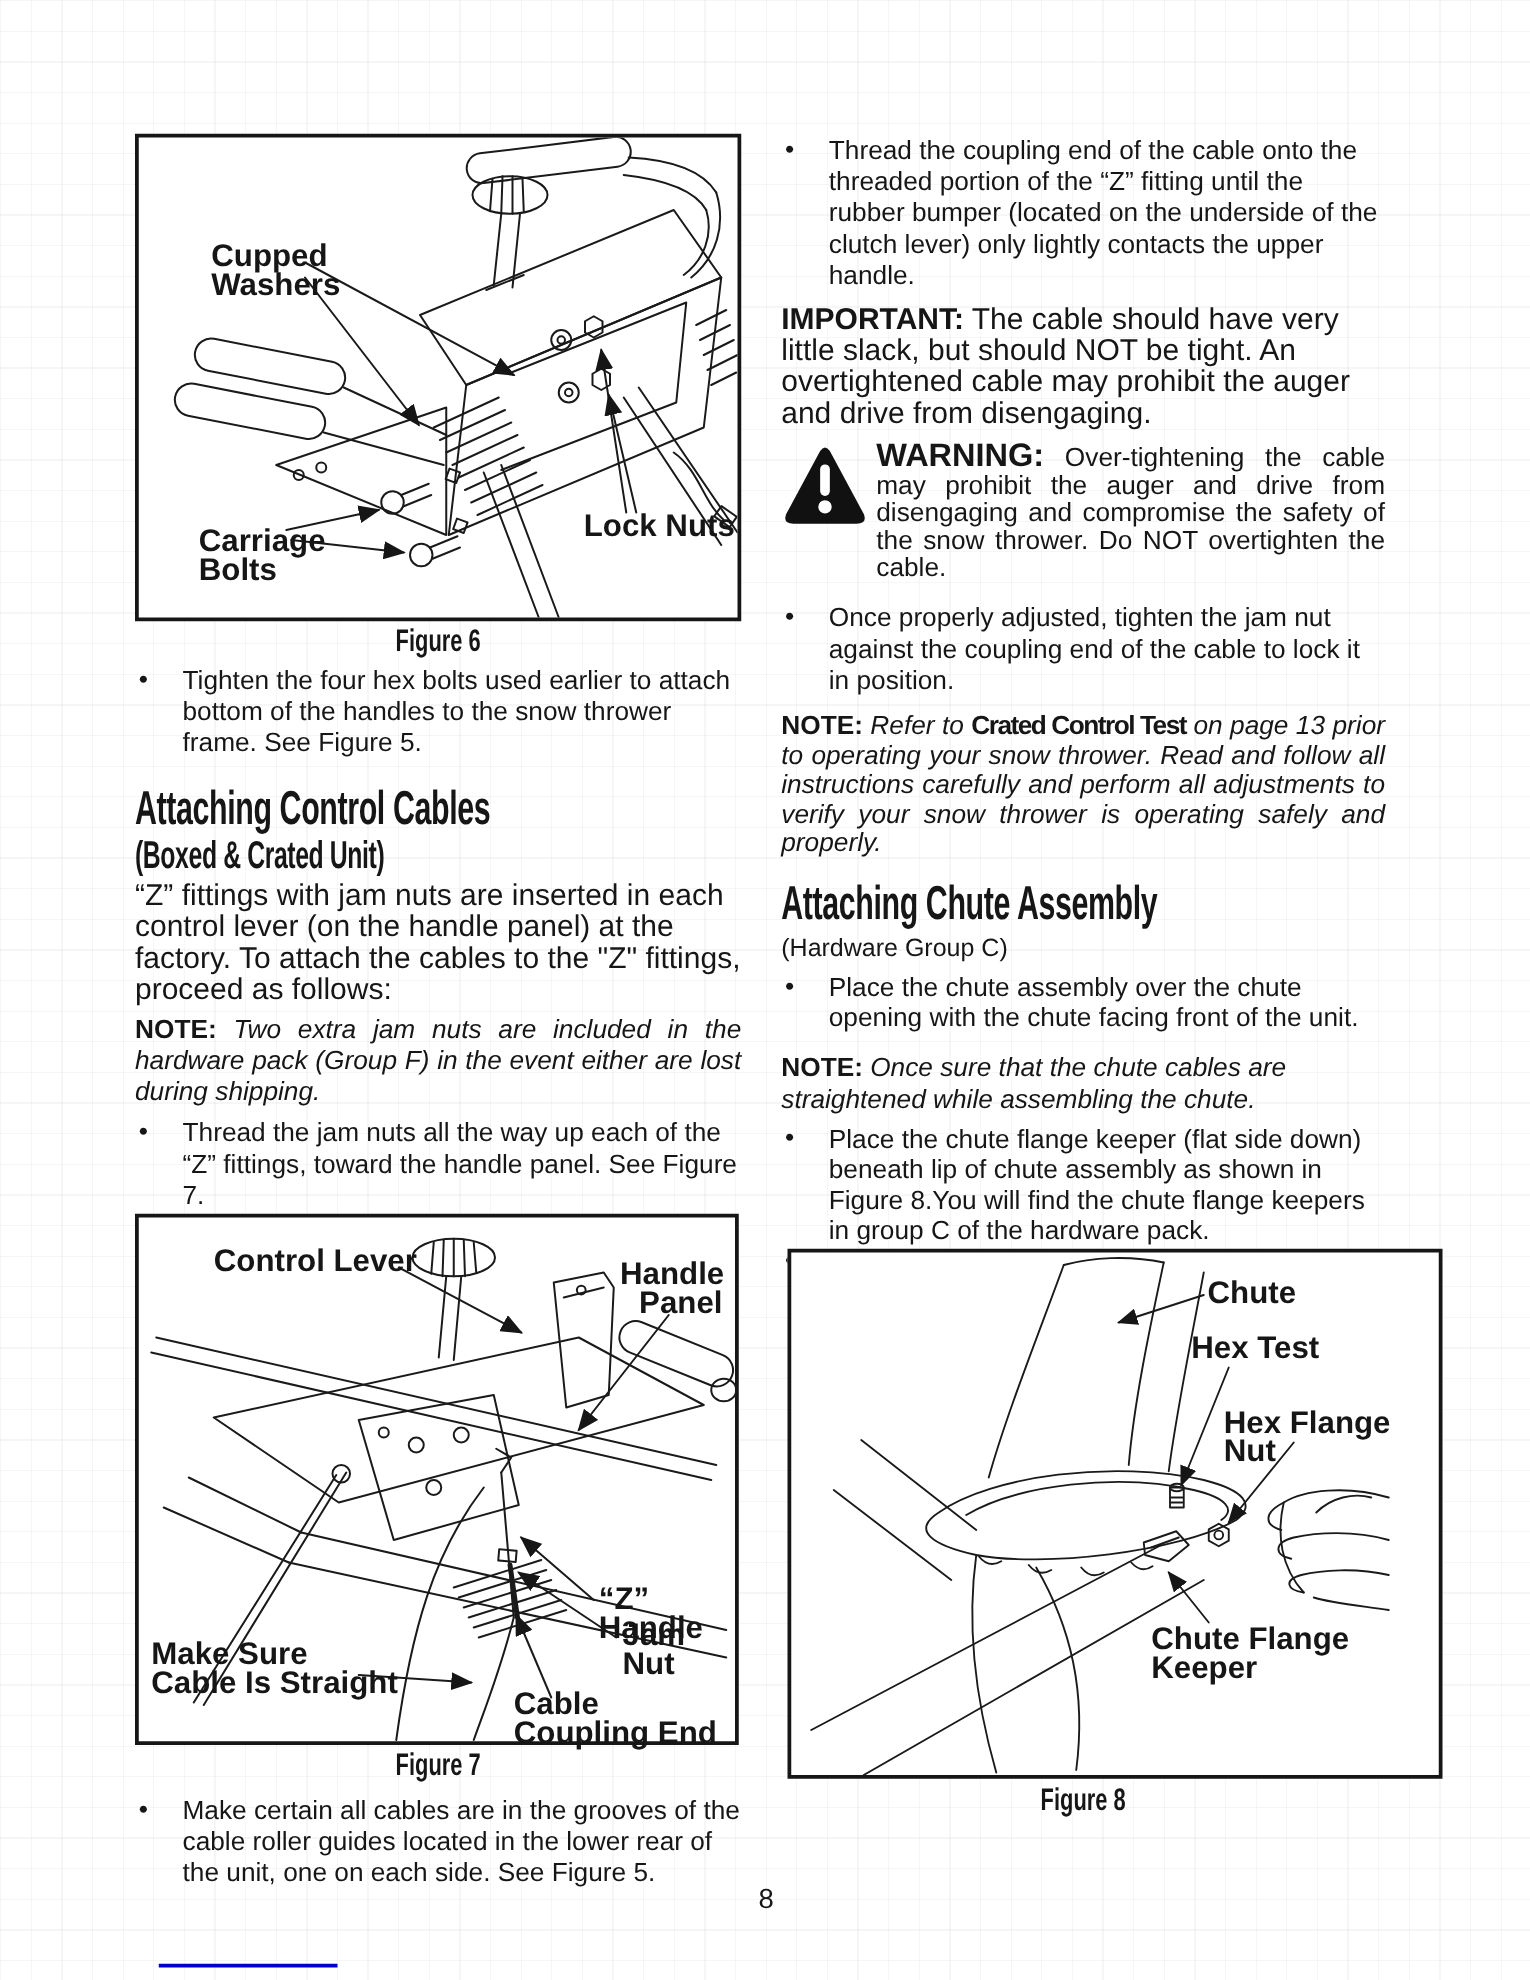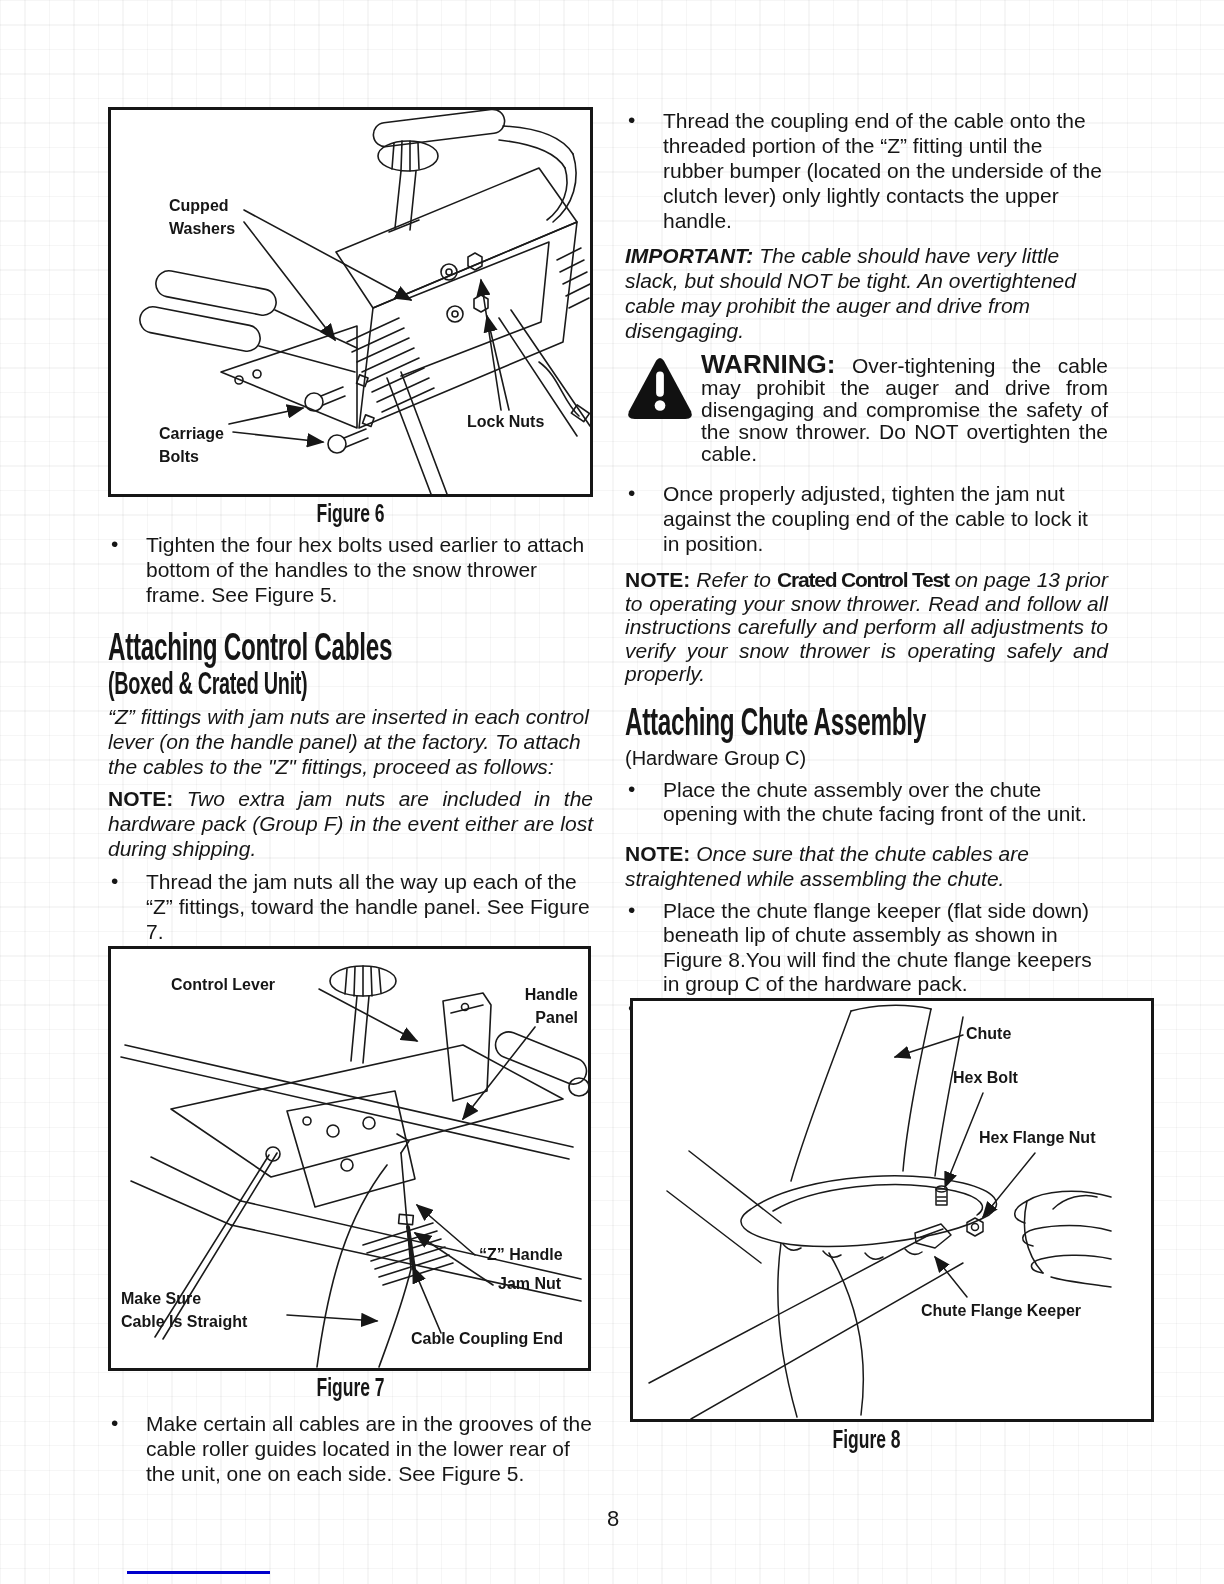--- a/index.html
+++ b/index.html
@@ -17,31 +17,31 @@
   .bullet .dot{position:absolute;left:3px;top:-1px;}
 
   .hcond{font-weight:700;transform:scaleX(0.64);transform-origin:left center;white-space:nowrap;letter-spacing:-0.5px;}
   .h1{font-size:38px;line-height:40px;}
   .h1b{font-size:31px;line-height:34px;}
   .hsub-reg{font-size:20px;line-height:26px;}
 
   .note{font-size:21px;line-height:25px;font-style:italic;text-align:justify;}
   .note .lbl{font-style:normal;font-weight:700;}
   .note .bcond{font-style:normal;font-weight:700;letter-spacing:-1.2px;}
-  .para{font-size:21px;line-height:25px;font-style:italic;}
+  .para{font-size:24px;line-height:25px;}
   .para .lbl{font-weight:700;}
 
   .warning{display:flex;align-items:flex-start;}
   .warning .wicon{flex:0 0 76px;padding-top:2px;}
   .warning .wtext{font-size:21px;line-height:22px;text-align:justify;}
   .warning .wlbl{font-weight:700;font-size:26px;}
 
   .figure{position:relative;border:3px solid #161616;box-sizing:border-box;background:#fff;}
   .figure svg{position:absolute;left:0;top:0;}
-  .fig-label{position:absolute;font-weight:700;font-size:16px;line-height:23px;white-space:pre-line;z-index:2;}
+  .fig-label{position:absolute;font-weight:700;font-size:25px;line-height:23px;white-space:pre-line;z-index:2;}
   .fig-cap{font-weight:700;font-size:25px;line-height:27px;text-align:center;transform:scaleX(0.7);transform-origin:center;}
 
   .page-num{position:absolute;left:583px;top:1506px;width:60px;text-align:center;font-size:22px;}
   .blue-line{position:absolute;left:127px;top:1571px;width:143px;height:3px;background:#0000cc;}
 </style>
 </head>
 <body>
 
 <div class="page">
 
@@ -287,21 +287,21 @@
           <path d="M196,252 C224,300 236,352 228,414"></path>
           <path d="M148,242 C140,300 148,360 164,416"></path>
 
           <path d="M330,34 L262,56" marker-end="url(#ah8)"></path>
           <path d="M350,92 L312,186" marker-end="url(#ah8)"></path>
           <path d="M402,152 L350,216" marker-end="url(#ah8)"></path>
           <path d="M334,296 L302,256" marker-end="url(#ah8)"></path>
         </g>
       </svg>
       <div class="fig-label" style="left:333px;top:21px;">Chute</div>
-      <div class="fig-label" style="left:320px;top:65px;">Hex Bolt</div>
+      <div class="fig-label" style="left:320px;top:65px;">Hex Test</div>
       <div class="fig-label" style="left:346px;top:125px;">Hex Flange Nut</div>
       <div class="fig-label" style="left:288px;top:298px;">Chute Flange Keeper</div>
     </div>
     <div class="fig-cap" style="margin-top:4px;">Figure 8</div>
   </div>
 
   <div class="page-num">8</div>
   <div class="blue-line"></div>
 </div>
 

